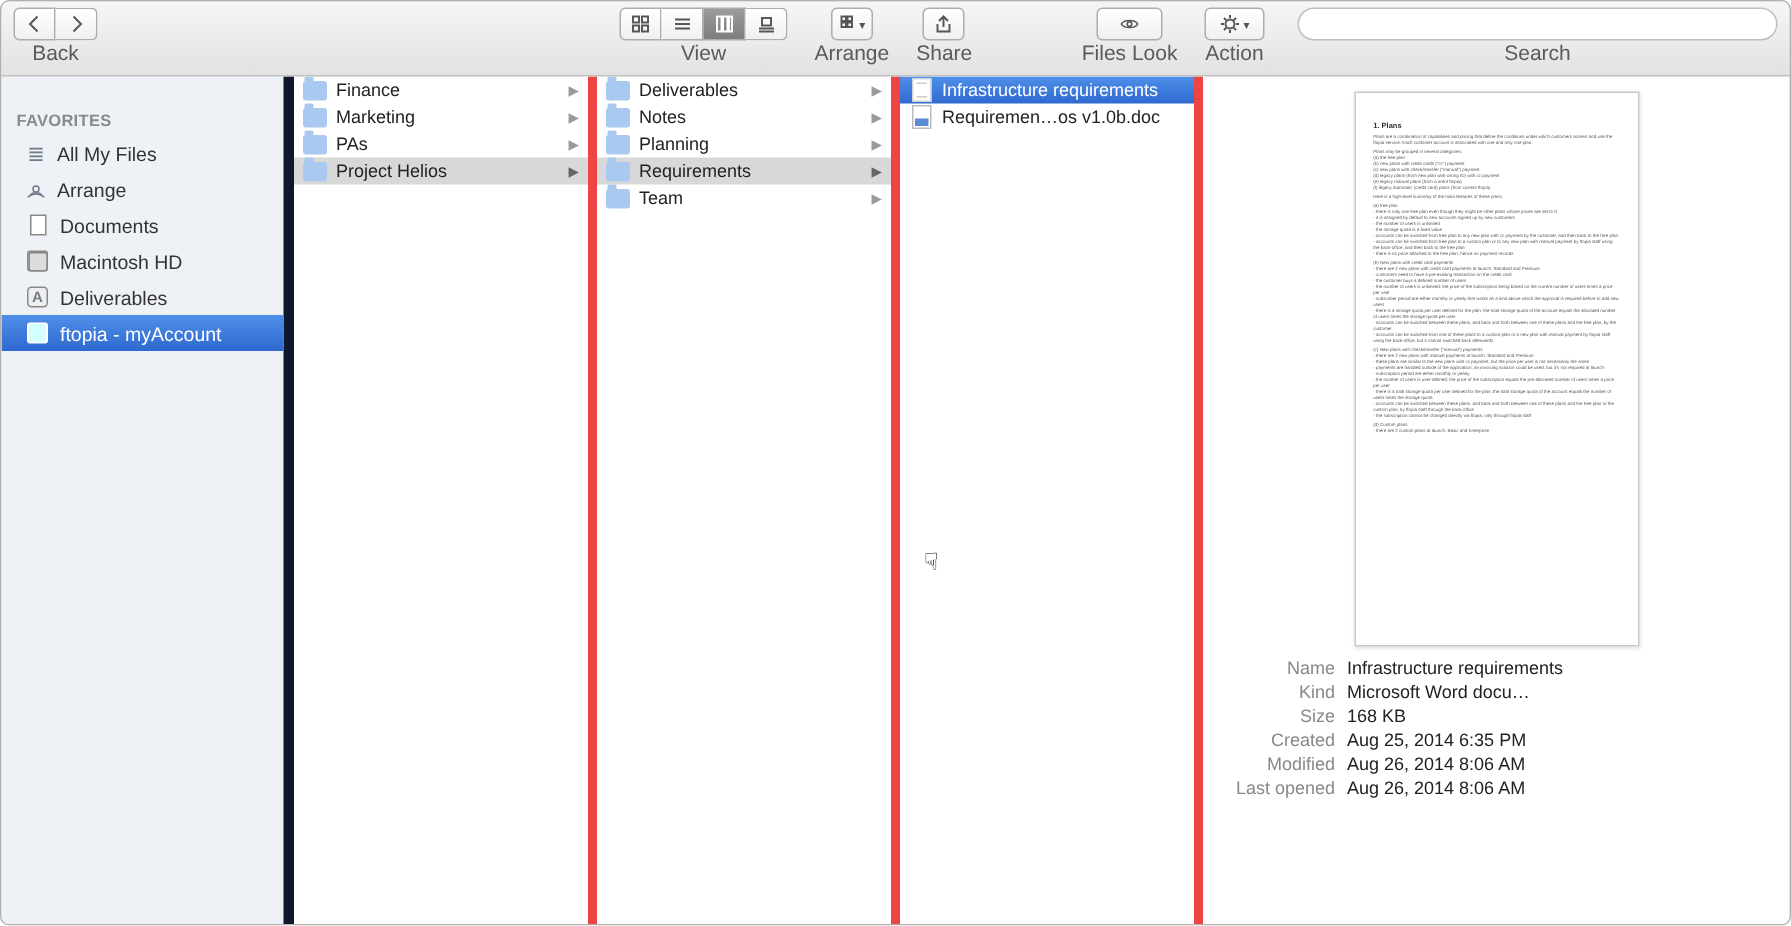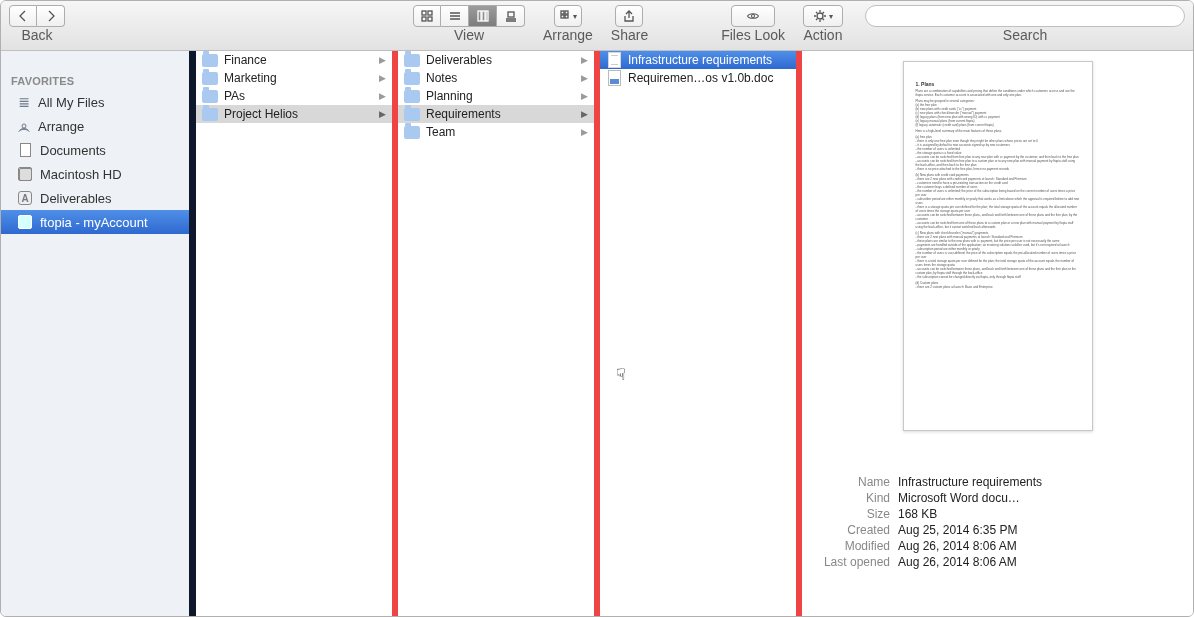--- a/index.html
+++ b/index.html
@@ -65,21 +65,21 @@
   .wdoc-ic{border-color:#cfd6e0;}
   .wdoc-ic::before{content:"";position:absolute;inset:2px;border-top:1px solid #ccc;border-bottom:1px solid #ccc;}
   .row .label{ white-space:nowrap; overflow:hidden; text-overflow:ellipsis; flex:1;}
   .row.selected-active .pdf-ic,.row.selected-active .doc-ic,.row.selected-active .wdoc-ic{ }
 
   
   .preview { flex: 1; border-left: none; display:flex; flex-direction:column; padding: 6px 8px; }
   .doc-page { margin: 4px auto 6px auto; width: 190px; height: 370px; background:#fff; border:1px solid #c8c8c8; box-shadow: 0 1px 3px rgba(0,0,0,0.15); padding: 16px 12px; font-size: 3px; line-height: 4px; color:#555; overflow:hidden; }
   .doc-page h4{font-size:5px; margin:4px 0 3px 0; color:#333;}
   .doc-page p{margin:2px 0;}
-  .meta { font-size: 12px; color:#333;margin-top:37px; }
+  .meta { font-size: 12px; color:#333; }
   .meta-row { display:flex; padding:1px 0;}
   .meta-row .k{ width:80px; text-align:right; color:#888; margin-right:8px;}
   .meta-row .v{ flex:1; color:#222; white-space:nowrap; overflow:hidden; text-overflow:ellipsis;}
   .meta-name .v{ white-space:normal;}
 
   
   .status { height: 22px; background: linear-gradient(#f4f4f4,#e1e1e1); border-top:1px solid #bfbfbf; display:flex; align-items:center; justify-content:center; font-size:11px; color:#4a4a4a; }
 
   .cursor { position:absolute; left:616px; top:365px; pointer-events:none; font-size:16px; color:#000;}
   svg{display:block;}

